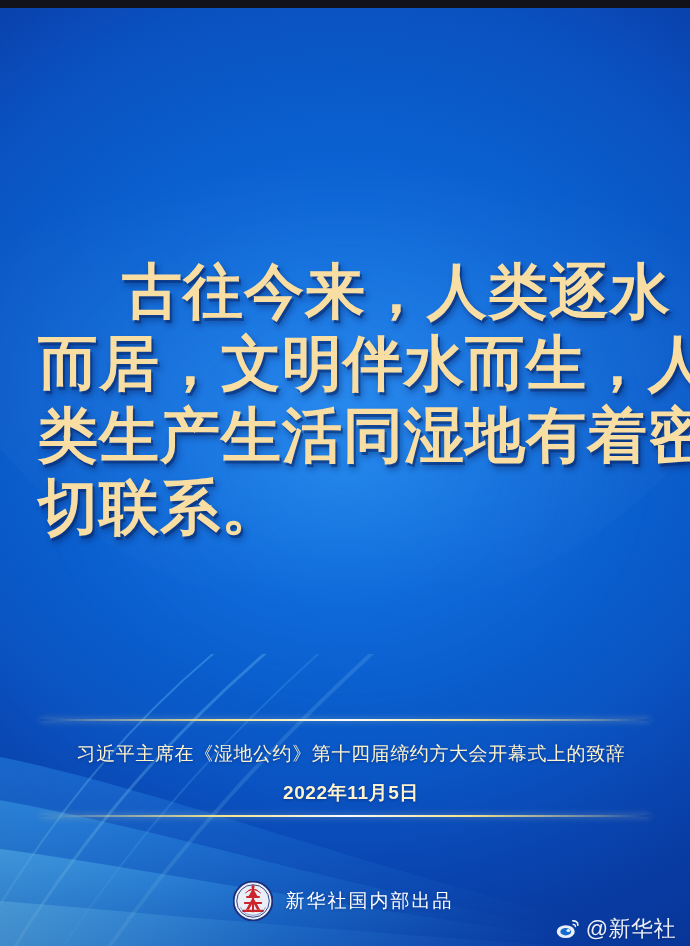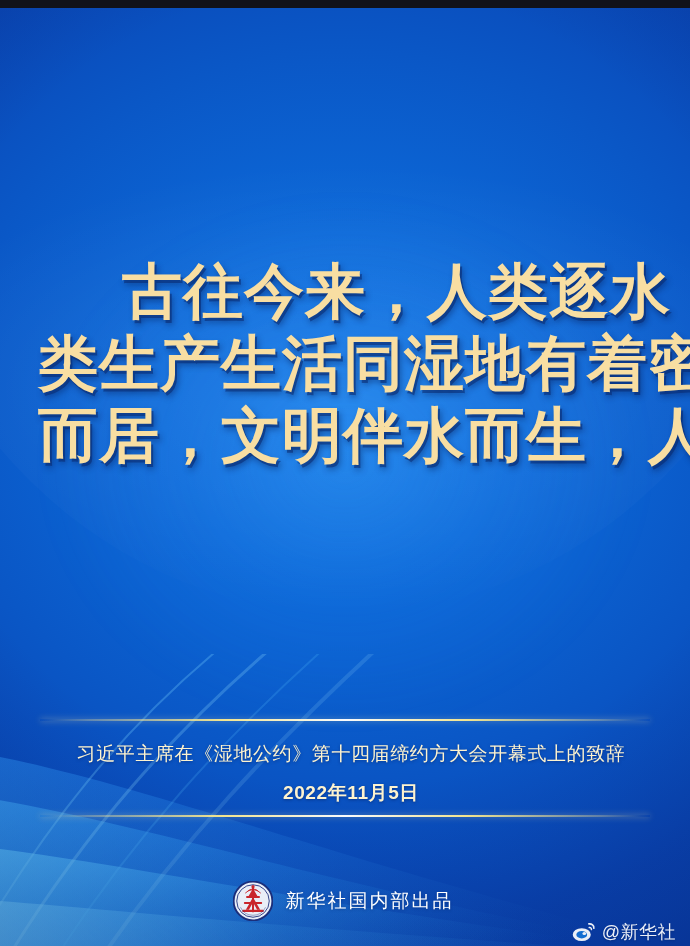--- a/index.html
+++ b/index.html
@@ -171,21 +171,21 @@
     position: absolute;
     right: 14px;
     bottom: 10px;
     display: flex;
     align-items: center;
     gap: 6px;
     opacity: 0.92;
   }
   .weibo-icon { width: 24px; height: 20px; display: block; }
   .watermark-text {
-    font-size: 18px;
+    font-size: 22px;
     color: #ffffff;
     letter-spacing: 0.5px;
     text-shadow: 0 1px 2px rgba(0,30,90,0.5);
   }
 </style>
 </head>
 <body>
 
 <div class="poster">
 
@@ -229,22 +229,23 @@
       <path d="M 10,300 C 82,184 168,78 300,-30" fill="none" stroke="#8fdcff" stroke-opacity="0.26" stroke-width="3"></path>
       <path d="M 58,300 C 130,190 218,86 352,-30" fill="none" stroke="#5cc4ff" stroke-opacity="0.20" stroke-width="2"></path>
       <path d="M 104,300 C 176,196 266,94 404,-30" fill="none" stroke="#9ae2ff" stroke-opacity="0.16" stroke-width="4"></path>
     </svg>
   </div>
 
   <div class="bg-layer bg-vignette"></div>
 
   <div class="headline">
     <div class="headline-line indent">古往今来，人类逐水</div>
+    <div class="headline-line">而居，文明伴水而生，人</div>
     <div class="headline-line">类生产生活同湿地有着密</div>
-    <div class="headline-line">而居，文明伴水而生，人</div>
+    <div class="headline-line">切联系。</div>
   </div>
 
   <div class="rule rule-top"></div>
 
   <div class="caption">
     <div class="caption-title">习近平主席在《湿地公约》第十四届缔约方大会开幕式上的致辞</div>
     <div class="caption-date">2022年11月5日</div>
   </div>
 
   <div class="rule rule-bottom"></div>

